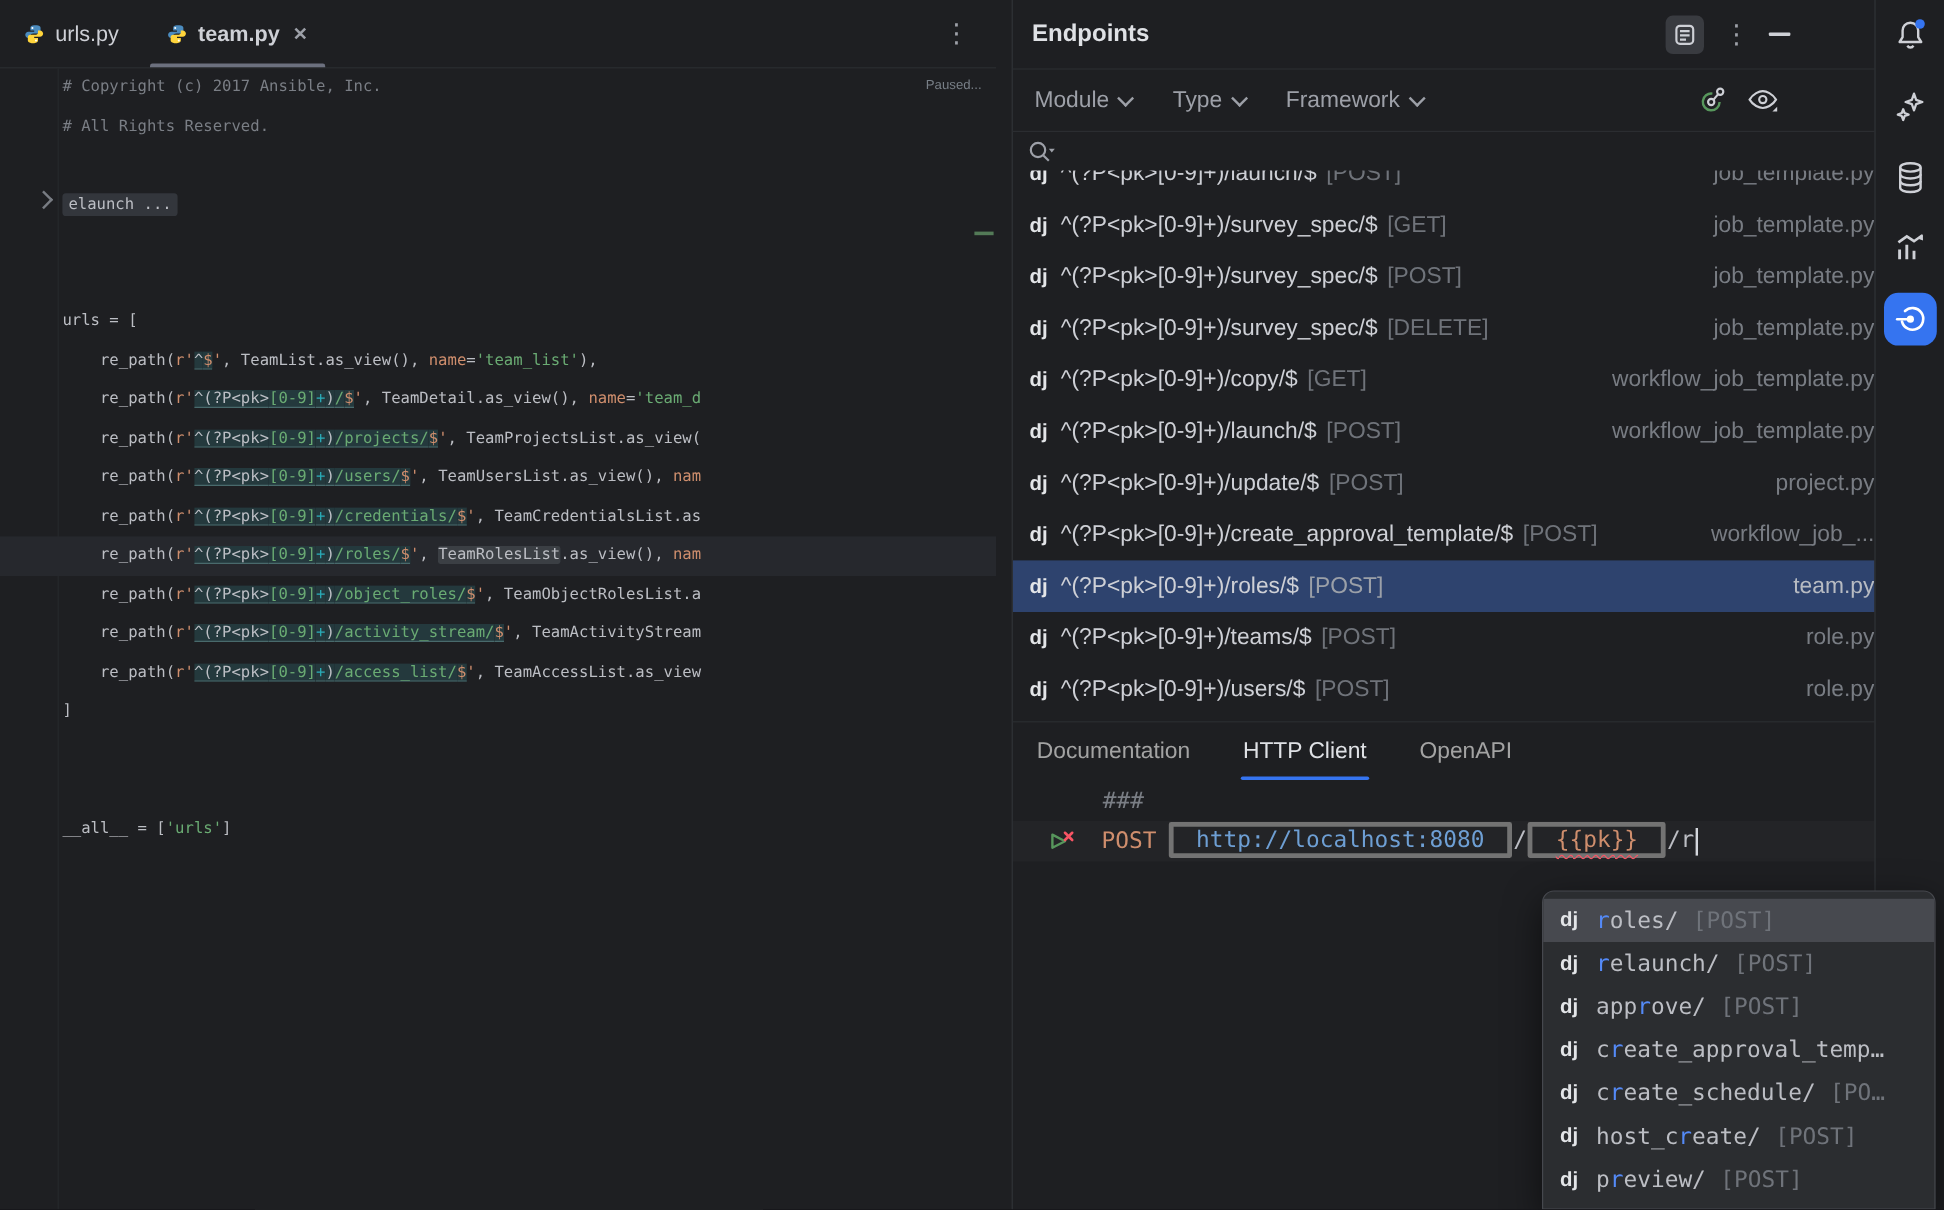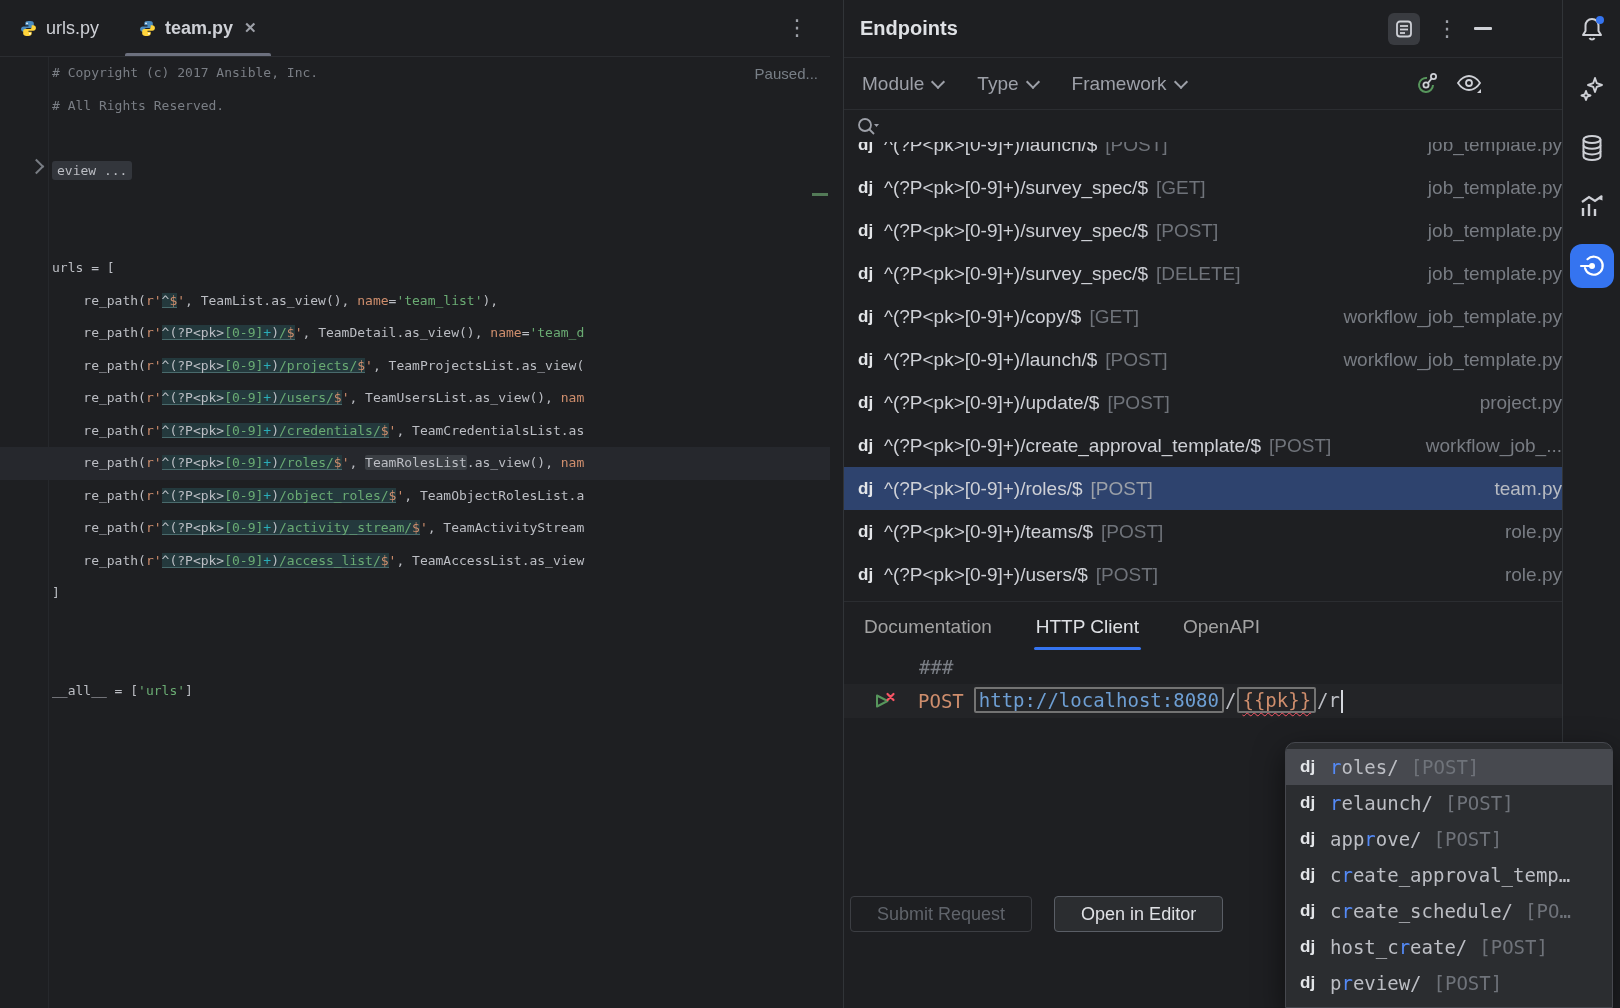--- a/index.html
+++ b/index.html
@@ -16,21 +16,21 @@
   .editor-body{position:absolute;left:0;top:57px;right:0;bottom:0;}
   .gutter{position:absolute;left:0;top:0;bottom:0;width:48px;border-right:1px solid #26282C;}
   .fold-arrow{position:absolute;left:31px;top:104px;width:9px;height:9px;border-top:2px solid #787C83;border-right:2px solid #787C83;transform:rotate(45deg);cursor:pointer;}
   #code{position:absolute;left:0;top:0;right:0;font-family:"DejaVu Sans Mono",monospace;font-size:13px;}
   .line{height:32.5px;line-height:32.5px;white-space:pre;padding-left:52px;}
   .line.current{background:#26282D;}
   .tk-p{color:#BCBEC4;} .tk-c{color:#7A7E85;} .tk-o{color:#CF8E6D;} .tk-g{color:#6AAB73;} .tk-b{color:#2AACB8;}
   .tk-hl{color:#BCBEC4;background:#3B3F44;border-radius:2px;}
   .rx{background:#24393D;box-shadow:inset 0 -1px 0 rgba(130,180,180,.40);}
   .tk-fold{background:#33363C;border-radius:3px;padding:2px 5px;color:#BCBEC4;}
-  .paused{position:absolute;right:12px;top:8px;color:#787F87;font-size:15px;}
+  .paused{position:absolute;right:12px;top:8px;color:#787F87;font-size:11px;}
   .vcs-dash{position:absolute;left:812px;top:136px;width:16px;height:3px;background:#537A57;}
   
   .endpoints-panel{position:absolute;left:830px;top:0;width:732px;height:1008px;background:#1E1F22;border-left:1px solid #313438;margin-left:13px;}
   .ep-header{position:absolute;left:0;top:0;right:0;height:57px;display:flex;align-items:center;padding:0 16px;box-sizing:border-box;}
   .ep-title{font-size:20px;font-weight:700;color:#DFE1E5;}
   .hdr-icons{margin-left:auto;display:flex;align-items:center;gap:16px;padding-right:68px;}
   .icon-btn{width:32px;height:32px;display:flex;align-items:center;justify-content:center;border-radius:6px;cursor:pointer;}
   .icon-btn.on{background:#393B40;}
   .kebab{color:#9DA0A8;font-size:22px;line-height:1;cursor:pointer;}
   .mini{width:18px;height:3px;background:#CED0D6;border-radius:1px;cursor:pointer;}
@@ -52,21 +52,21 @@
   .ep-row.selected .ep-file{color:#B7BBC2;}
   .ep-tabs{position:absolute;left:0;top:601px;right:0;height:50px;border-top:1px solid #2B2D31;display:flex;align-items:stretch;gap:44px;padding:0 20px;font-size:19px;}
   .ep-tab{display:flex;align-items:center;color:#a3a3a3;position:relative;cursor:pointer;}
   .ep-tab.active{color:#DFE1E5;}
   .ep-tab.active::after{content:"";position:absolute;left:-2px;right:-2px;bottom:2px;height:3px;background:#3574F0;border-radius:2px;}
   .http-area{position:absolute;left:0;top:651px;right:0;bottom:0;font-family:"DejaVu Sans Mono",monospace;font-size:19px;}
   .http-sep{height:33px;line-height:33px;padding-left:75px;color:#7A7E85;}
   .http-req{height:34px;display:flex;align-items:center;background:rgba(255,255,255,.025);}
   .run-icon{margin-left:28px;flex:none;cursor:pointer;}
   .http-method{color:#CF8E6D;margin-left:21px;}
-  .seg-box{border:2px solid #737373;border-radius:2px;padding:0 3px;margin:0 1px;}
+  .seg-box{border:4px solid #737373;border-radius:2px;padding:0 19px;margin:0 1px;}
   .url-host{color:#6E9FD4;}
   .url-var{color:#CF8E6D;text-decoration:underline;text-decoration-style:wavy;text-decoration-color:#F75464;text-decoration-thickness:1px;text-underline-offset:5px;}
   .caret{display:inline-block;width:2px;height:23px;background:#D4D7DD;vertical-align:middle;margin-left:1px;}
   .http-buttons{position:absolute;left:6px;top:245px;display:flex;gap:22px;font-family:"Liberation Sans",sans-serif;}
   .btn{height:36px;padding:0 26px;border-radius:4px;font-size:18px;display:flex;align-items:center;cursor:pointer;box-sizing:border-box;}
   .btn.disabled{border:1px solid #3C3E43;color:#60646B;}
   .btn.secondary{border:1px solid #5A5E66;background:#2B2D30;color:#DFE1E5;}
   
   .right-toolbar{position:absolute;left:1562px;top:0;width:58px;height:1008px;background:#1E1F22;border-left:1px solid #313438;
                  display:flex;flex-direction:column;align-items:center;}
@@ -115,21 +115,21 @@
       </div>
       <div class="tab-kebab">⋮</div>
     </div>
     <div class="editor-body">
       <div class="gutter"></div>
       <span class="fold-arrow"></span>
       <div id="code">
           <div class="line"><span class="tk-c"># Copyright (c) 2017 Ansible, Inc.</span></div>
           <div class="line"><span class="tk-c"># All Rights Reserved.</span></div>
           <div class="line"></div>
-          <div class="line"><span class="tk-fold">eview ...</span></div>
+          <div class="line"><span class="tk-fold">elaunch ...</span></div>
           <div class="line"></div>
           <div class="line"></div>
           <div class="line"><span class="tk-p">urls = [</span></div>
           <div class="line"><span class="tk-p">    re_path(</span><span class="tk-o">r'</span><span class="tk-p rx">^</span><span class="tk-o rx">$</span><span class="tk-o">'</span><span class="tk-p">, TeamList.as_view(), </span><span class="tk-o">name</span><span class="tk-p">=</span><span class="tk-g">'team_list'</span><span class="tk-p">),</span></div>
           <div class="line"><span class="tk-p">    re_path(</span><span class="tk-o">r'</span><span class="tk-p rx">^(?P&lt;pk&gt;</span><span class="tk-g rx">[0-9]</span><span class="tk-b rx">+</span><span class="tk-p rx">)</span><span class="tk-g rx">/</span><span class="tk-o rx">$</span><span class="tk-o">'</span><span class="tk-p">, TeamDetail.as_view(), </span><span class="tk-o">name</span><span class="tk-p">=</span><span class="tk-g">'team_d</span></div>
           <div class="line"><span class="tk-p">    re_path(</span><span class="tk-o">r'</span><span class="tk-p rx">^(?P&lt;pk&gt;</span><span class="tk-g rx">[0-9]</span><span class="tk-b rx">+</span><span class="tk-p rx">)</span><span class="tk-g rx">/projects/</span><span class="tk-o rx">$</span><span class="tk-o">'</span><span class="tk-p">, TeamProjectsList.as_view(</span></div>
           <div class="line"><span class="tk-p">    re_path(</span><span class="tk-o">r'</span><span class="tk-p rx">^(?P&lt;pk&gt;</span><span class="tk-g rx">[0-9]</span><span class="tk-b rx">+</span><span class="tk-p rx">)</span><span class="tk-g rx">/users/</span><span class="tk-o rx">$</span><span class="tk-o">'</span><span class="tk-p">, TeamUsersList.as_view(), </span><span class="tk-o">nam</span></div>
           <div class="line"><span class="tk-p">    re_path(</span><span class="tk-o">r'</span><span class="tk-p rx">^(?P&lt;pk&gt;</span><span class="tk-g rx">[0-9]</span><span class="tk-b rx">+</span><span class="tk-p rx">)</span><span class="tk-g rx">/credentials/</span><span class="tk-o rx">$</span><span class="tk-o">'</span><span class="tk-p">, TeamCredentialsList.as</span></div>
           <div class="line current"><span class="tk-p">    re_path(</span><span class="tk-o">r'</span><span class="tk-p rx">^(?P&lt;pk&gt;</span><span class="tk-g rx">[0-9]</span><span class="tk-b rx">+</span><span class="tk-p rx">)</span><span class="tk-g rx">/roles/</span><span class="tk-o rx">$</span><span class="tk-o">'</span><span class="tk-p">, </span><span class="tk-hl">TeamRolesList</span><span class="tk-p">.as_view(), </span><span class="tk-o">nam</span></div>
           <div class="line"><span class="tk-p">    re_path(</span><span class="tk-o">r'</span><span class="tk-p rx">^(?P&lt;pk&gt;</span><span class="tk-g rx">[0-9]</span><span class="tk-b rx">+</span><span class="tk-p rx">)</span><span class="tk-g rx">/object_roles/</span><span class="tk-o rx">$</span><span class="tk-o">'</span><span class="tk-p">, TeamObjectRolesList.a</span></div>
@@ -286,24 +286,20 @@
           <svg width="25" height="24" viewBox="0 0 25 24">
               <path d="M5 6.5l10.5 5.5L5 17.5z" fill="none" stroke="#57965C" stroke-width="2" stroke-linejoin="round"></path>
               <path d="M15.5 5l6 6M21.5 5l-6 6" stroke="#F75464" stroke-width="2.2" stroke-linecap="round"></path>
             </svg>
         </span>
         <span class="http-method">POST</span>
         <span style="margin-left:9px;">
           <span class="seg-box url-host">http://localhost:8080</span><span>/</span><span class="seg-box url-var">{{pk}}</span><span>/r</span><span class="caret"></span>
         </span>
       </div>
-      <div class="http-buttons">
-        <div class="btn disabled">Submit Request</div>
-        <div class="btn secondary">Open in Editor</div>
-      </div>
     </div>
   </section>
 
   <aside class="right-toolbar">
     <div class="rt-icon" style="margin-top:8px;">
       <svg width="30" height="30" viewBox="0 0 30 30">
           <path d="M15 4c-4 0-6.5 3-6.5 6.5V16l-2.5 4h18l-2.5-4v-5.5C21.5 7 19 4 15 4z" fill="none" stroke="#CED0D6" stroke-width="2" stroke-linejoin="round"></path>
           <path d="M12.5 23a2.8 2.8 0 0 0 5 0" fill="none" stroke="#CED0D6" stroke-width="2"></path>
           <circle cx="23" cy="5" r="4" fill="#3574F0"></circle>
         </svg>

